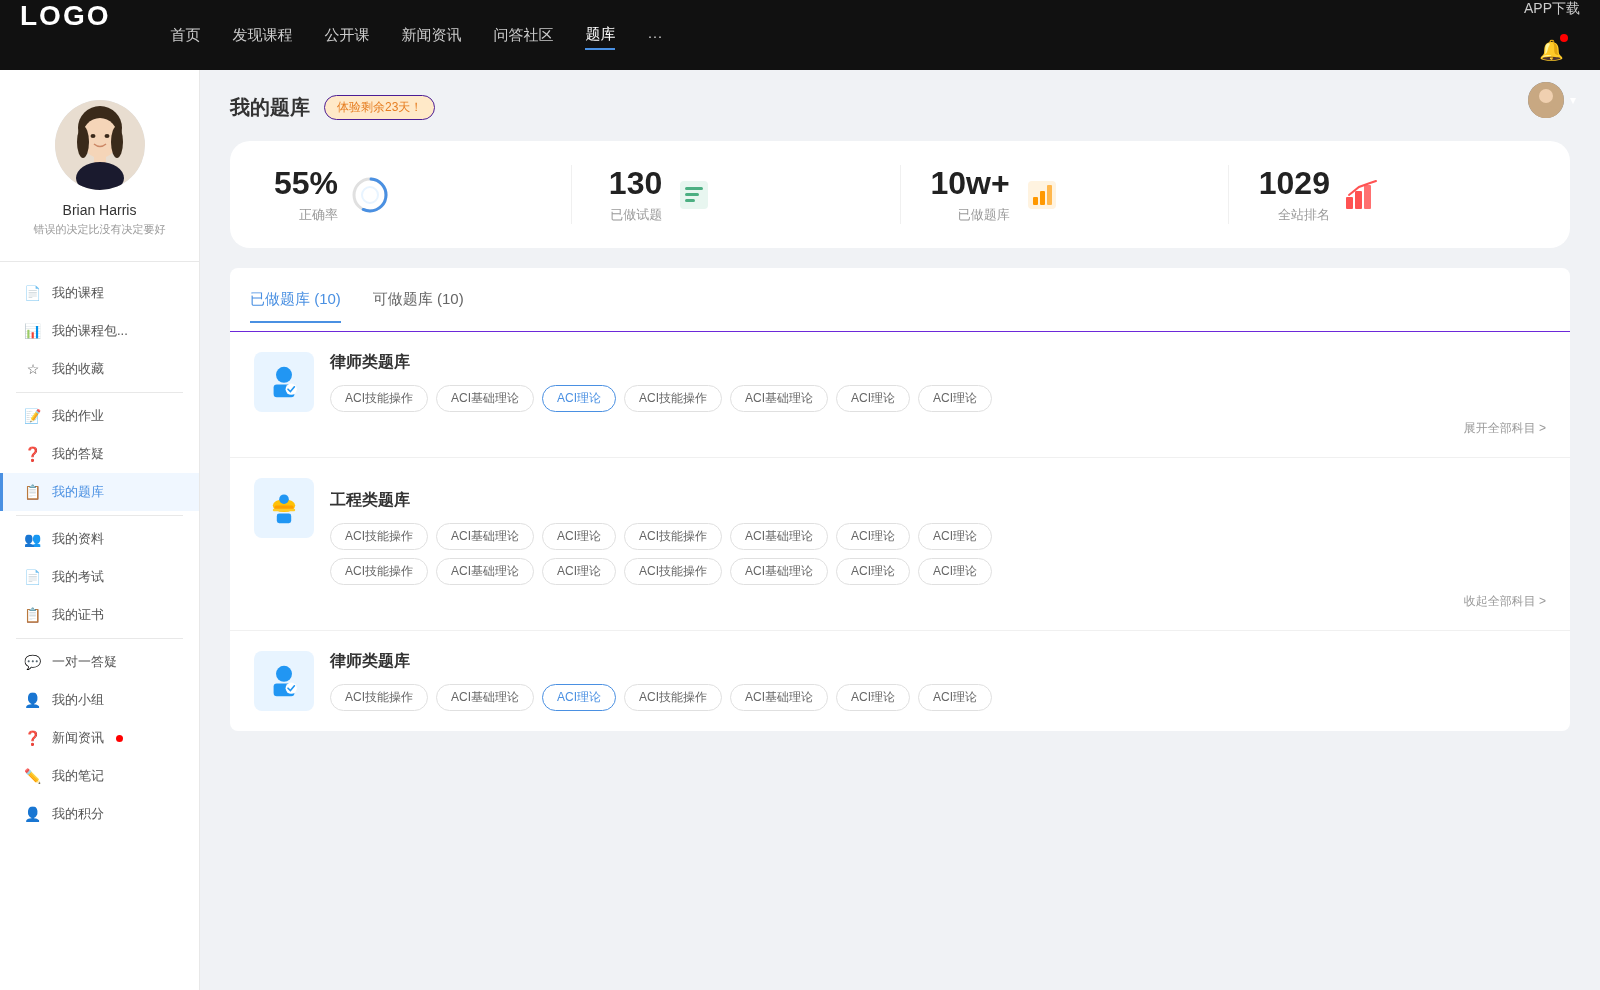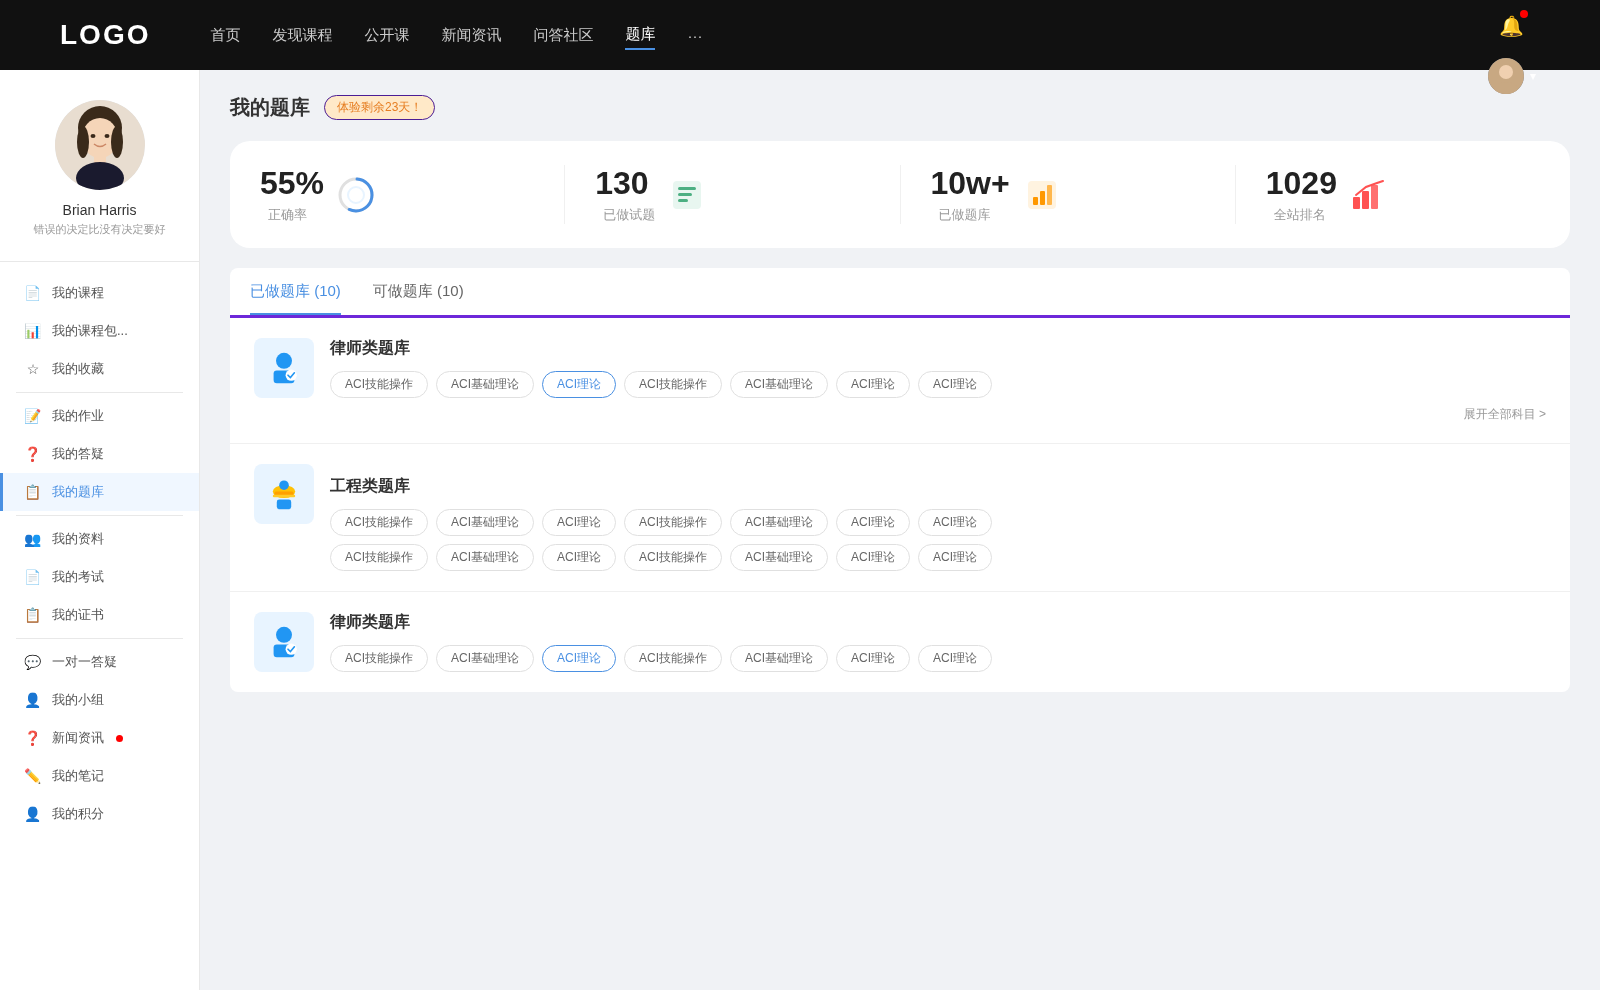--- a/index.html
+++ b/index.html
@@ -3,22 +3,21 @@
   <meta charset="utf-8">
   <style>
     * { box-sizing: border-box; margin: 0; padding: 0; }
     body { font-family: "PingFang SC", "Microsoft YaHei", sans-serif; background: #f0f2f5; min-height: 990px; }
 
     
     .header {
       background: #111;
       height: 70px;
       display: flex;
-      align-items: center;
-      padding: 0 60px;
+      padding: 0 20px;
       position: fixed;
       top: 0; left: 0; right: 0;
       z-index: 100;
     }
     .header-logo {
       color: white;
       font-size: 28px;
       font-weight: bold;
       letter-spacing: 2px;
       margin-right: 60px;
@@ -193,24 +192,25 @@
       border: 1px solid #4c1d95;
       border-radius: 20px;
       font-size: 12px;
       padding: 3px 12px;
     }
 
     
     .stats-card {
       background: white;
       border-radius: 20px;
-      padding: 24px 0;
+      padding: 24px 14px;
       display: flex;
       align-items: center;
       margin-bottom: 20px;
+      text-align: right;
     }
     .stat-item {
       flex: 1;
       display: flex;
       align-items: center;
       padding: 0 30px;
       gap: 14px;
       border-right: 1px solid #f0f0f0;
     }
     .stat-item:last-child { border-right: none; }
@@ -231,24 +231,24 @@
       height: 36px;
       display: flex;
       align-items: center;
       justify-content: center;
     }
 
     
     .tabs {
       display: flex;
       gap: 32px;
-      border-bottom: 3px solid #6d28d9;
+      border-bottom: 1px solid #6d28d9;
       background: white;
       border-radius: 8px 8px 0 0;
-      padding: 0 20px;
+      padding: 8px 20px;
     }
     .tab-item {
       padding: 14px 0;
       font-size: 15px;
       color: #666;
       cursor: pointer;
       position: relative;
     }
     .tab-item.active {
       color: #4a90e2;
@@ -576,20 +576,21 @@
               </div>
               <div class="qbank-tags" style="margin-top:8px;">
                 <span class="tag">ACI技能操作</span>
                 <span class="tag">ACI基础理论</span>
                 <span class="tag">ACI理论</span>
                 <span class="tag">ACI技能操作</span>
                 <span class="tag">ACI基础理论</span>
                 <span class="tag">ACI理论</span>
                 <span class="tag">ACI理论</span>
               </div>
+              <div class="expand-btn">收起全部科目 &gt;</div>
             </div>
           </div>
         </div>
 
         <div class="qbank-item">
           <div class="qbank-header">
             <div class="qbank-icon-wrap">
               <svg class="person-icon-svg" viewBox="0 0 50 50" xmlns="http://www.w3.org/2000/svg">
                 <circle cx="25" cy="16" r="10" fill="#2196f3"></circle>
                 <rect x="12" y="28" width="26" height="16" rx="4" fill="#2196f3"></rect>

